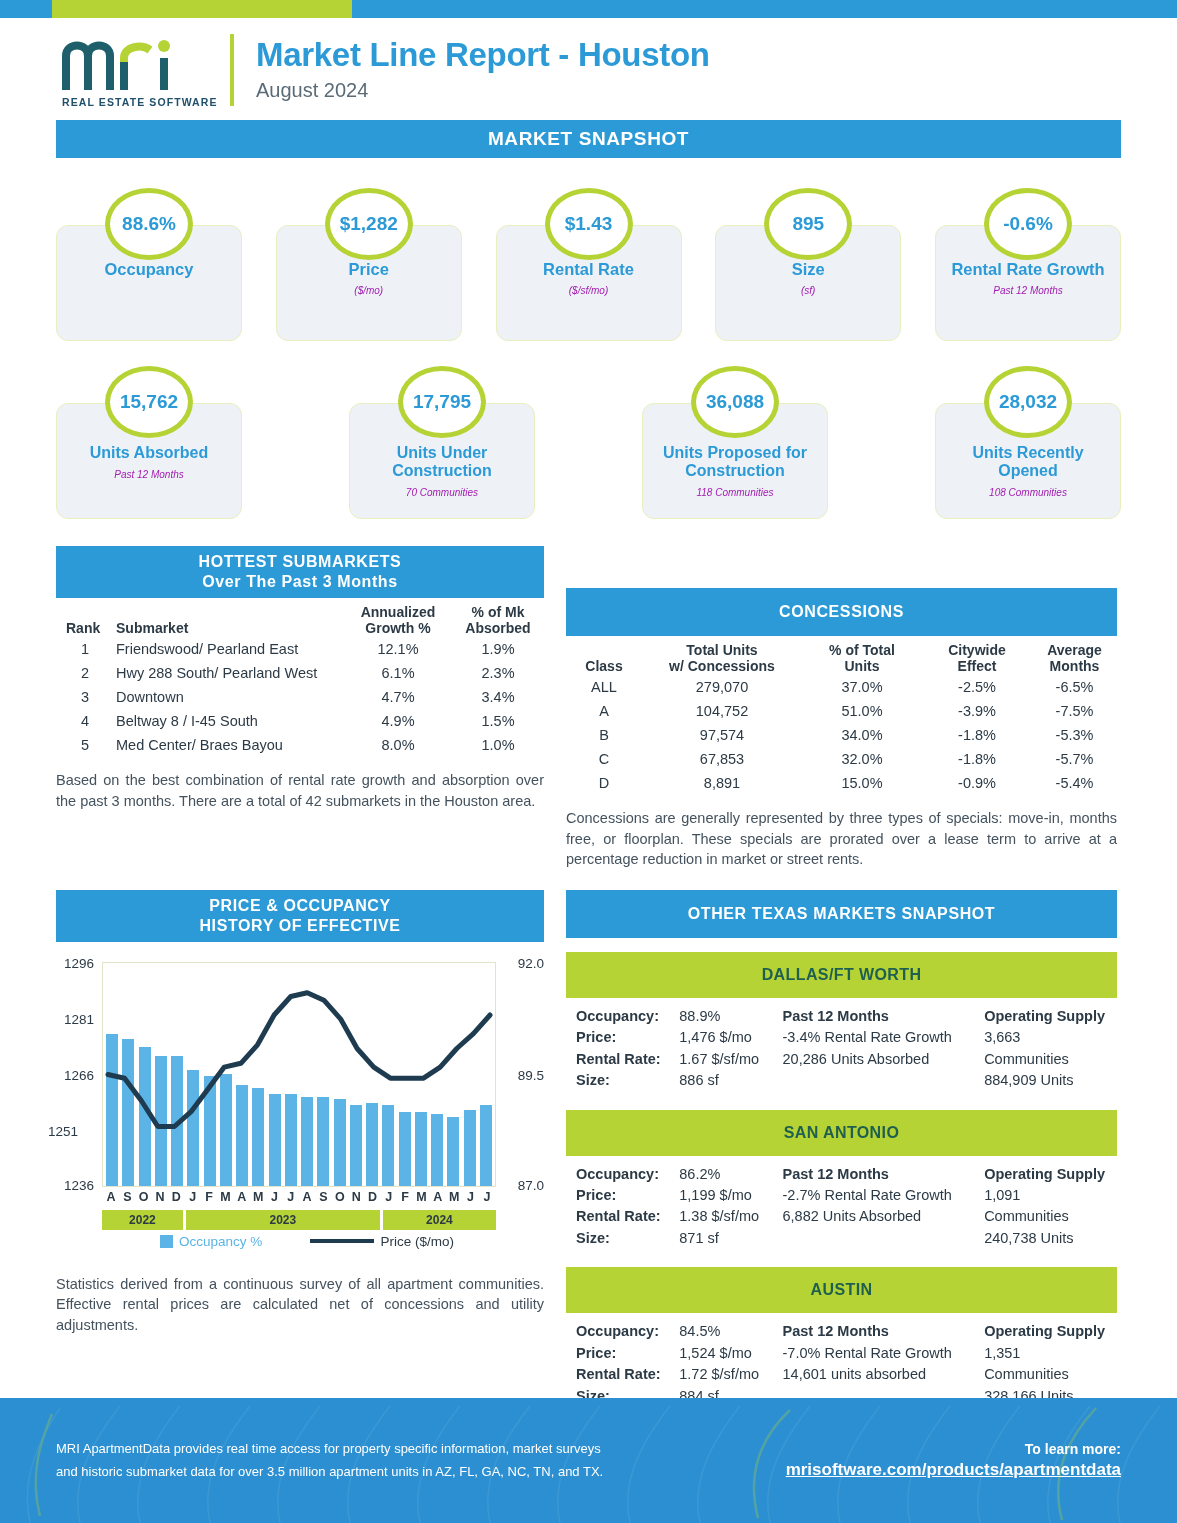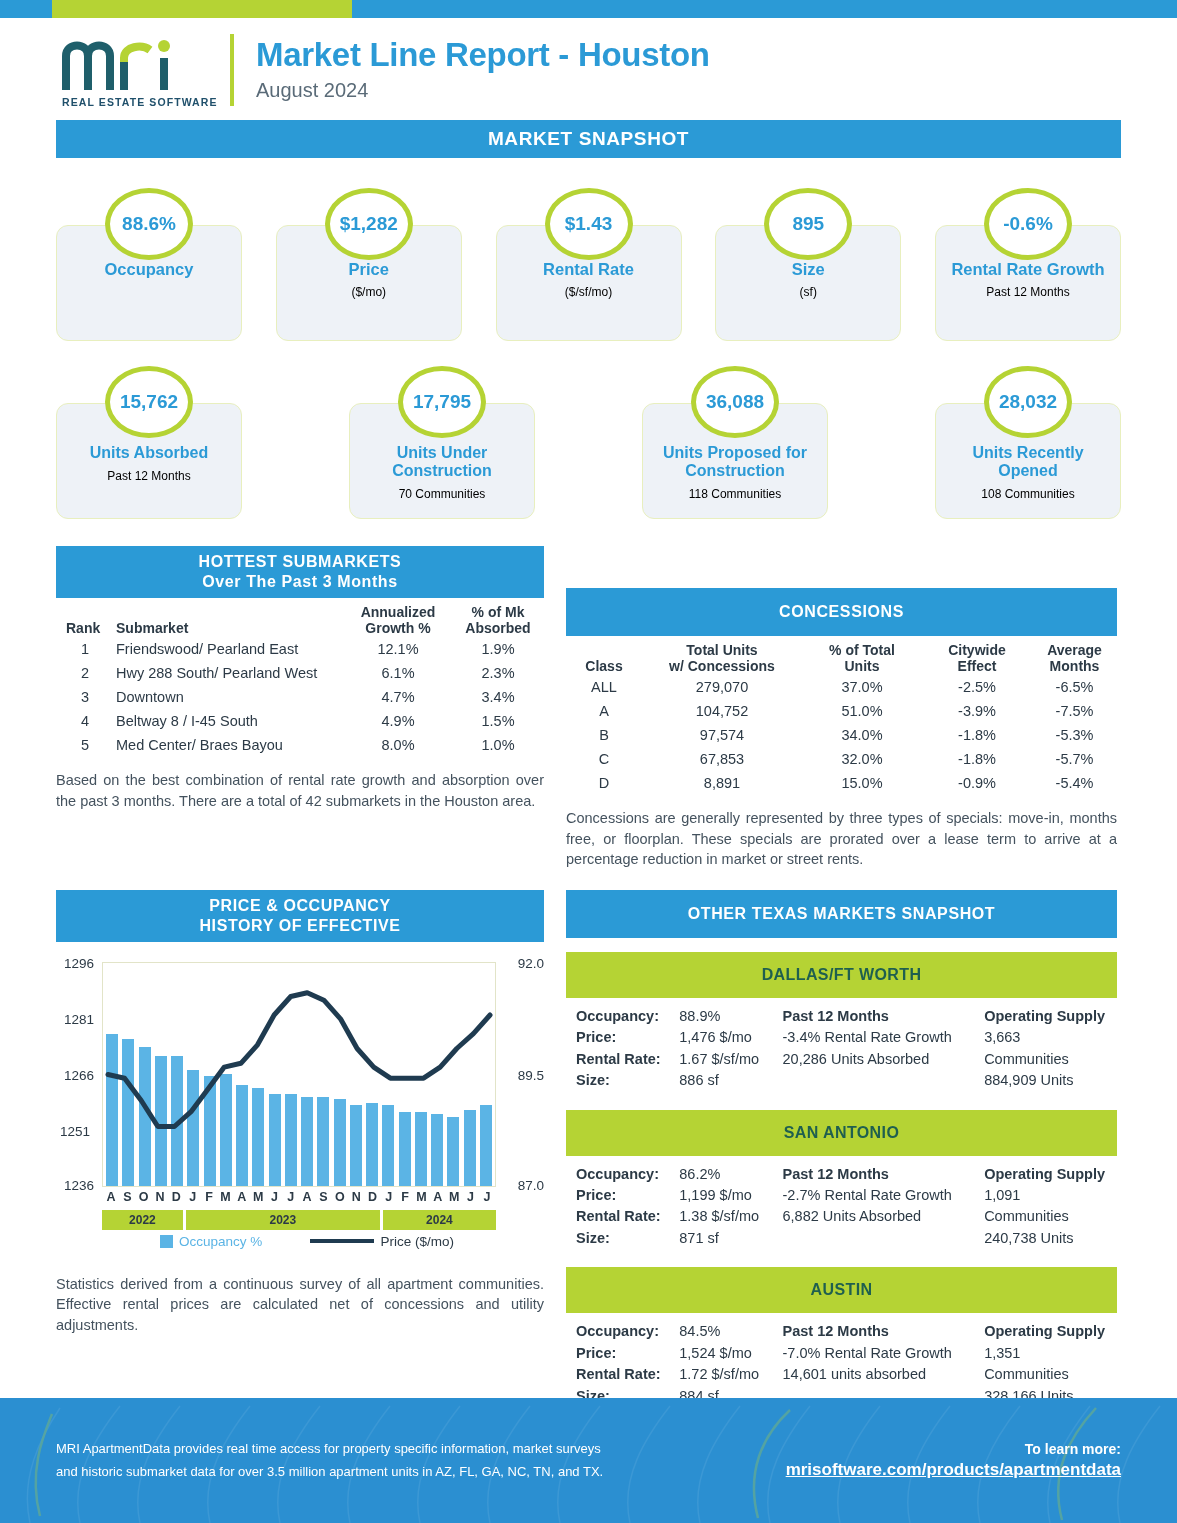--- a/index.html
+++ b/index.html
@@ -53,21 +53,21 @@
     height:116px; padding:34px 6px 0; text-align:center;
   }
   .tile-circle {
     position:absolute; top:0; left:50%; transform:translateX(-50%);
     width:88px; height:72px; border:5px solid #b5d334; border-radius:50%;
     background:#fff; display:flex; align-items:center; justify-content:center;
     z-index:2;
   }
   .tile-value { font-size:19px; font-weight:bold; color:#2b9ad6; }
   .tile-label { font-size:16.5px; font-weight:bold; color:#2b9ad6; line-height:1.12; }
-  .tile-sub { font-size:12px; color:#000000; margin-top:7px; }
+  .tile-sub { font-size:10px; color:#a21caf; margin-top:7px;font-style:italic; }
   .row2 { margin-top:25px; }
   .row2 .tile-card { padding-top:40px; }
   .row2 .tile-label { font-size:16px; }
 
   
   .cols { display:flex; gap:22px; margin-top:27px; }
   .col { width:488px; }
   .col.right { width:551px; }
 
   table { width:100%; border-collapse:collapse; }
@@ -400,21 +400,21 @@
       <div class="banner banner-sm">
         <div>PRICE &amp; OCCUPANCY</div>
         <div>HISTORY OF EFFECTIVE</div>
       </div>
 
       <div class="chart-wrap">
         <div class="ylabels-l">
           <div style="position:absolute;top:0px;right:4px;">1296</div>
           <div style="position:absolute;top:56px;right:4px;">1281</div>
           <div style="position:absolute;top:112px;right:4px;">1266</div>
-          <div style="position:absolute;top:168px;right:8px;text-align:center;">1251</div>
+          <div style="position:absolute;top:168px;right:20px;text-align:center;">1251</div>
           <div style="position:absolute;top:222px;right:4px;">1236</div>
         </div>
 
         <div class="ylabels-r">
           <div style="position:absolute;top:0px;right:0;">92.0</div>
           <div style="position:absolute;top:112px;right:0;">89.5</div>
           <div style="position:absolute;top:222px;right:0;">87.0</div>
         </div>
 
         <div class="chart-area">

